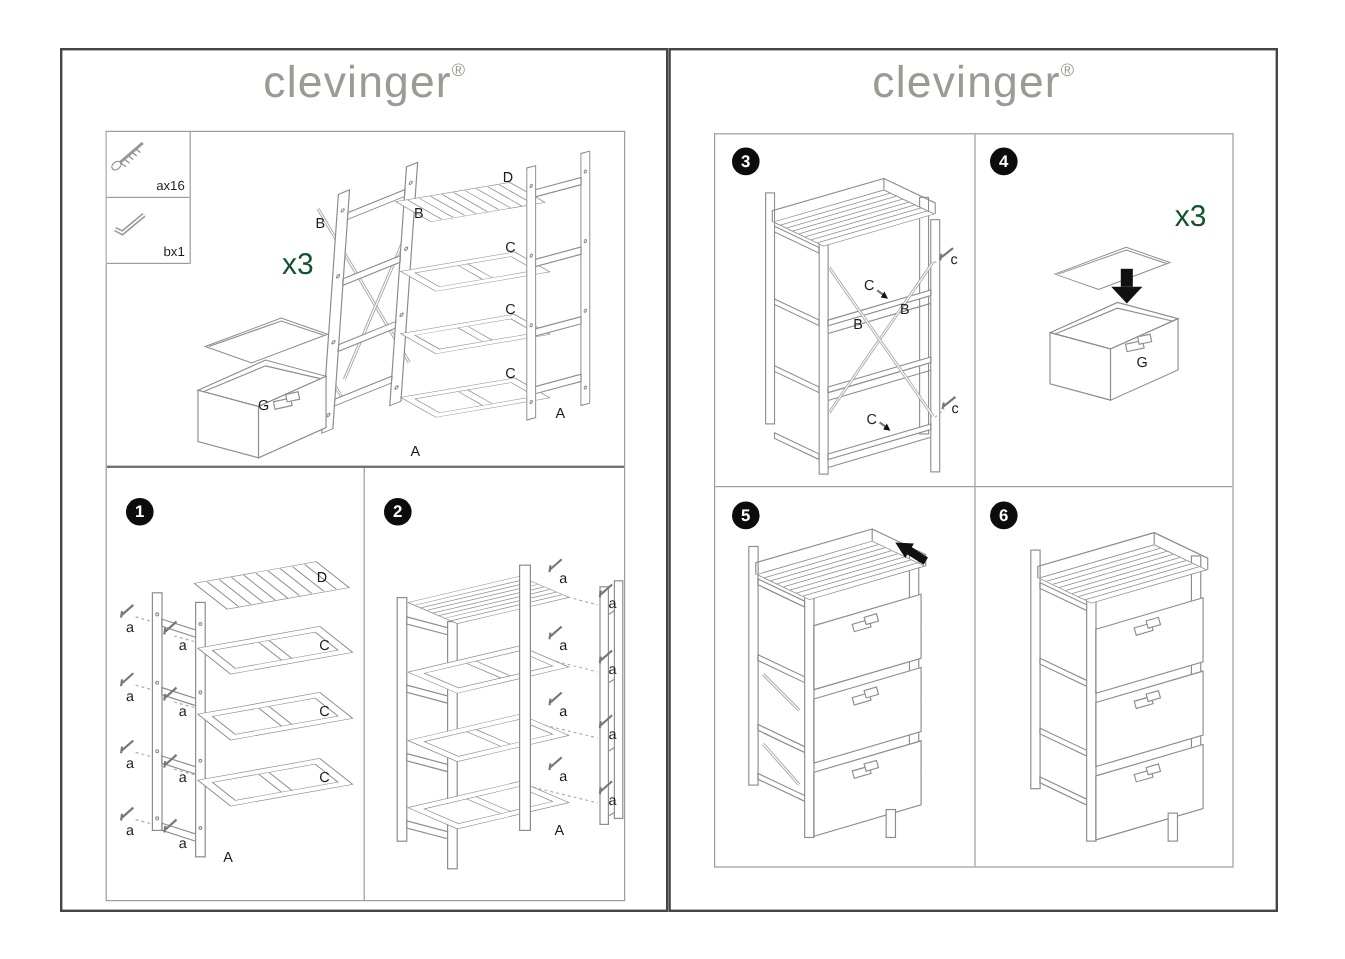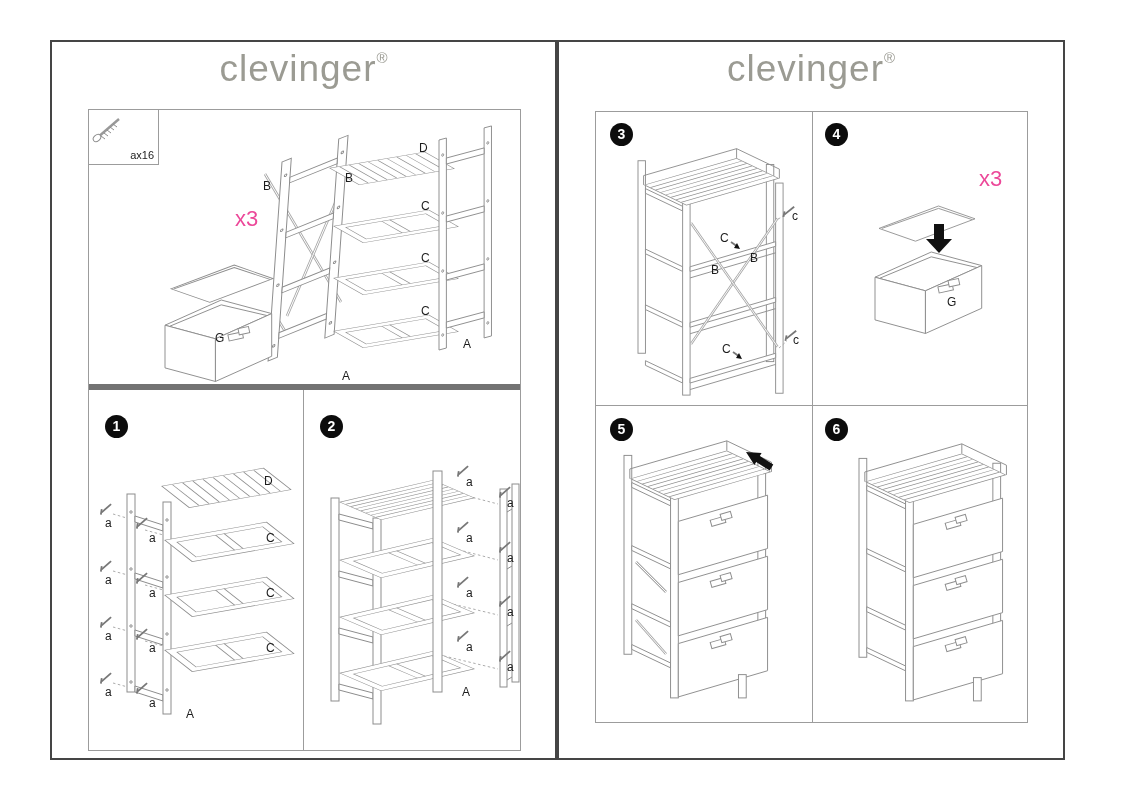--- a/index.html
+++ b/index.html
@@ -9,21 +9,21 @@
   #page-left{left:50px;width:507px;}
   #page-right{left:557px;width:508px;}
   .logo{position:absolute;top:6px;left:0;width:100%;text-align:center;
         color:#9b9b93;font-size:37px;letter-spacing:1px;font-weight:500;}
   .logo sup{font-size:15px;vertical-align:18px;letter-spacing:0;}
   .ibox{position:absolute;border:1px solid #9c9c9c;box-sizing:border-box;}
   #ibox-left{left:36px;top:67px;width:433px;height:642px;}
   #ibox-right{left:36px;top:69px;width:433px;height:612px;}
   .cell{position:absolute;box-sizing:border-box;}
   .lbl{position:absolute;font-size:12px;color:#1c1c1c;line-height:1;}
-  .qty{font-size:22px;color:#ec4899;}
+  .qty{font-size:25px;color:#14532d;}
   .badge{position:absolute;width:23px;height:23px;border-radius:50%;background:#0c0c0c;
          color:#fff;font-size:14px;font-weight:bold;line-height:23px;text-align:center;}
   svg.draw{position:absolute;left:0;top:0;}
   .parts{position:absolute;left:0;top:0;width:69px;border-right:1px solid #9c9c9c;background:#fff;}
   .prow{position:relative;width:69px;height:55px;border-bottom:1px solid #9c9c9c;box-sizing:border-box;}
   .plbl{position:absolute;right:4px;bottom:3px;font-size:11px;color:#1c1c1c;}
   
   .o{fill:#fff;stroke:#8d8d8d;stroke-width:1;}
   .s{stroke:#8d8d8d;fill:none;stroke-width:1;}
   .sw{stroke:#777;stroke-width:1.8;fill:none;}
@@ -149,21 +149,21 @@
   </defs>
 </svg>
 
 <div id="canvas">
 
   <section class="page" id="page-left">
     <div class="logo"><span>clevinger</span><sup>®</sup></div>
 
     <div class="ibox" id="ibox-left">
 
-      <div class="cell" style="left:0;top:0;width:431px;height:280px;border-bottom:6px solid #737373;">
+      <div class="cell" style="left:0;top:0;width:431px;height:280px;border-bottom:2px solid #737373;">
         <svg class="draw" width="431" height="280" viewBox="0 0 431 280">
           <line class="rod" x1="176" y1="64" x2="252" y2="192"></line>
             <line class="rodc" x1="176" y1="64" x2="252" y2="192"></line>
           <line class="rod" x1="250" y1="84" x2="198" y2="206"></line>
             <line class="rodc" x1="250" y1="84" x2="198" y2="206"></line>
           <line class="rod" x1="183" y1="200" x2="196" y2="221"></line>
             <line class="rodc" x1="183" y1="200" x2="196" y2="221"></line>
           <use href="#ladder" transform="translate(193,52) rotate(4) skewY(-26) scale(1,0.95)"></use>
           <use href="#dshelf" transform="matrix(1.0,-0.17,0.6,0.34,240,58)"></use>
           <use href="#cshelf" transform="matrix(1.0,-0.17,0.6,0.34,244,116)"></use>
@@ -174,20 +174,27 @@
           <use href="#fbox" transform="translate(76,190) scale(0.97)"></use>
         </svg>
         <div class="parts">
           <div class="prow">
             <svg width="40" height="36" viewBox="0 0 40 36">
               <line class="sw2" x1="8" y1="28" x2="30" y2="9"></line>
               <path class="s" d="M12,26 l4,3 M15,23 l4,3 M18,20 l4,3 M21,17 l4,3 M24,14 l4,3"></path>
               <ellipse class="o" cx="8" cy="28" rx="4.2" ry="3" transform="rotate(-40 8 28)"></ellipse>
             </svg>
             <span class="plbl">ax16</span>
+          </div>
+          <div class="prow">
+            <svg width="40" height="36" viewBox="0 0 40 36">
+              <path class="key1" d="M7,26 L13,29 L31,14"></path>
+              <path class="key2" d="M7,26 L13,29 L31,14"></path>
+            </svg>
+            <span class="plbl">bx1</span>
           </div>
         </div>
         <span class="lbl qty" style="left:146px;top:98px;">x3</span>
         <span class="lbl" style="left:126px;top:222px;">G</span>
         <span class="lbl" style="left:174px;top:70px;">B</span>
         <span class="lbl" style="left:256px;top:62px;">B</span>
         <span class="lbl" style="left:330px;top:32px;">D</span>
         <span class="lbl" style="left:332px;top:90px;">C</span>
         <span class="lbl" style="left:332px;top:142px;">C</span>
         <span class="lbl" style="left:332px;top:195px;">C</span>

